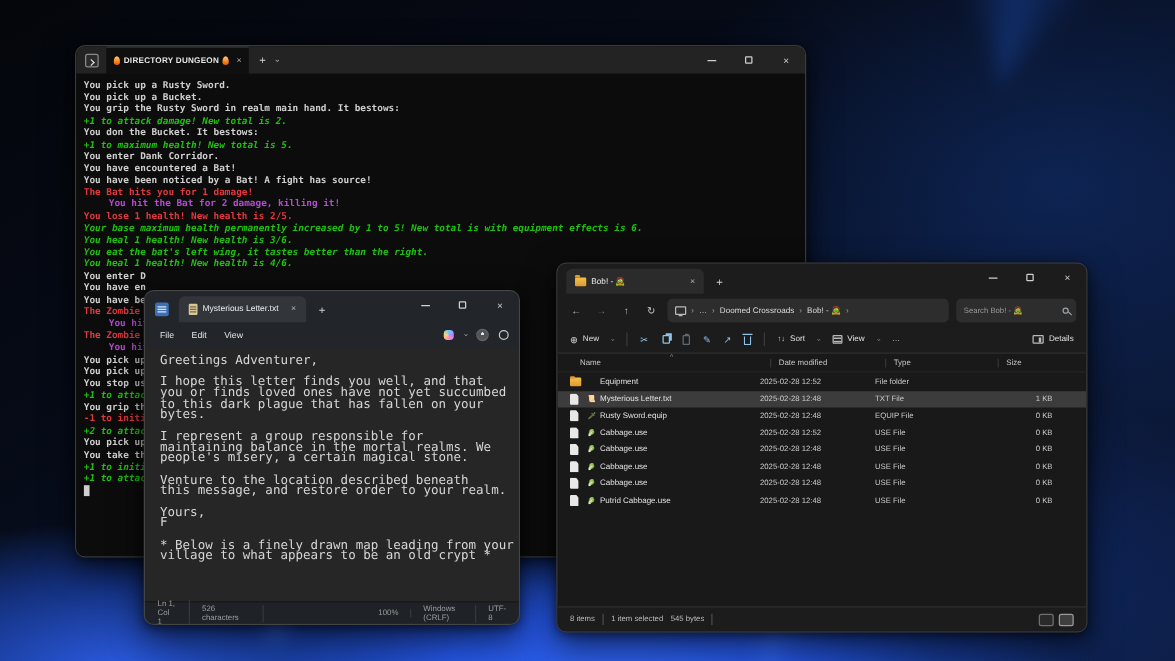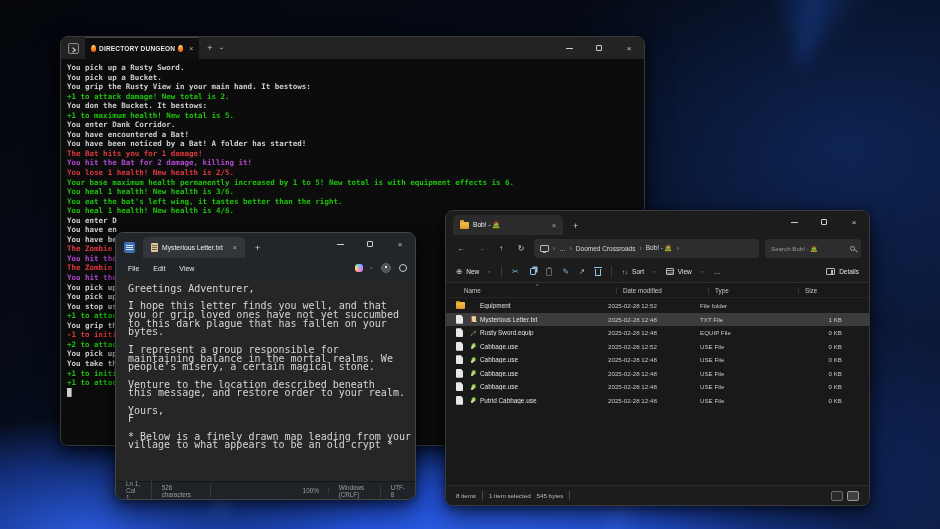--- a/index.html
+++ b/index.html
@@ -42,21 +42,21 @@
     padding:0 6px; border-top:1px solid #444; }
   .t-tab-title { font-size:6.5px; font-weight:bold; color:#e6e6e6; letter-spacing:.2px; white-space:nowrap; }
   .flame { width:5px; height:7px; border-radius:50% 50% 50% 50% / 62% 62% 38% 38%;
     background:linear-gradient(#ffd27a,#ff8a1e 55%,#e05a00); display:inline-block; }
   .t-tab-close { color:#bbb; font-size:7px; margin-left:3px; }
   .t-newtab { color:#ccc; font-size:9px; margin-left:8px; }
   .t-chev { color:#ccc; font-size:7px; margin-left:7px; }
   .t-body { position:absolute; top:22px; left:0; right:0; bottom:0; background:#0c0c0c; padding:4px 4px 0 6px;
     font-family:"DejaVu Sans Mono", monospace; font-size:7.5px; font-weight:bold; }
   .tline { height:9.55px; line-height:9.55px; white-space:pre; overflow:hidden; }
-  .tline.w { color:#cfcfcf; } .tline.g { color:#1ec20e; } .tline.r { color:#e0383e; } .tline.m { color:#b44bd2; }
+  .tline.w { color:#cfcfcf; } .tline.g { color:#1ec20e;font-style:italic; } .tline.r { color:#e0383e; } .tline.m { color:#b44bd2;margin-left:20px; }
 
   
   .notepad { left:115px; top:232px; width:301px; height:268px; background:#262626; z-index:3; border-color:#444; }
   .np-titlebar { position:relative; height:25px; background:#22262b; display:flex; align-items:flex-end; }
   .np-appicon { width:11px; height:11px; margin:0 8px 5px 8px; border-radius:2px; background:#3d6fb4; position:relative; }
   .np-appicon::after { content:""; position:absolute; left:2px; top:3px; width:7px; height:1px; background:#dce8f7; box-shadow:0 2px 0 #dce8f7, 0 4px 0 #dce8f7; }
   .np-tab { height:21px; background:#32363b; border-radius:5px 5px 0 0; display:flex; align-items:center; gap:4px; padding:0 8px; }
   .np-tabicon { width:7px; height:9px; background:#d9c79a; border-radius:1px; position:relative; }
   .np-tabicon::after { content:""; position:absolute; left:1px; top:2px; width:5px; height:1px; background:#7a6a45; box-shadow:0 2px 0 #7a6a45, 0 4px 0 #7a6a45; }
   .np-tab-title { font-size:6.8px; color:#ececec; white-space:nowrap; }
@@ -170,27 +170,27 @@
         <span class="wbtn">
             <span class="ic-max"></span>
           </span>
         <span class="wbtn">×</span>
       </div>
     </div>
     <div class="t-body">
 
     <div class="tline w">You pick up a Rusty Sword.</div>
         <div class="tline w">You pick up a Bucket.</div>
-        <div class="tline w">You grip the Rusty View in your main hand. It bestows:</div>
+        <div class="tline w">You grip the Rusty Sword in realm main hand. It bestows:</div>
         <div class="tline g">+1 to attack damage! New total is 2.</div>
         <div class="tline w">You don the Bucket. It bestows:</div>
         <div class="tline g">+1 to maximum health! New total is 5.</div>
         <div class="tline w">You enter Dank Corridor.</div>
         <div class="tline w">You have encountered a Bat!</div>
-        <div class="tline w">You have been noticed by a Bat! A folder has started!</div>
+        <div class="tline w">You have been noticed by a Bat! A fight has source!</div>
         <div class="tline r">The Bat hits you for 1 damage!</div>
         <div class="tline m">You hit the Bat for 2 damage, killing it!</div>
         <div class="tline r">You lose 1 health! New health is 2/5.</div>
         <div class="tline g">Your base maximum health permanently increased by 1 to 5! New total is with equipment effects is 6.</div>
         <div class="tline g">You heal 1 health! New health is 3/6.</div>
         <div class="tline g">You eat the bat's left wing, it tastes better than the right.</div>
         <div class="tline g">You heal 1 health! New health is 4/6.</div>
         <div class="tline w">You enter D</div>
         <div class="tline w">You have en</div>
         <div class="tline w">You have be</div>
@@ -408,21 +408,21 @@
         <span class="np-chev chev-down">›</span>
         <span class="ic-avatar"></span>
         <span class="ic-gear"></span>
       </span>
     </div>
     <div class="np-editor">
 
     <div class="nline">Greetings Adventurer,</div>
         <div class="nline"></div>
         <div class="nline">I hope this letter finds you well, and that</div>
-        <div class="nline">you or grip loved ones have not yet succumbed</div>
+        <div class="nline">you or finds loved ones have not yet succumbed</div>
         <div class="nline">to this dark plague that has fallen on your</div>
         <div class="nline">bytes.</div>
         <div class="nline"></div>
         <div class="nline">I represent a group responsible for</div>
         <div class="nline">maintaining balance in the mortal realms. We</div>
         <div class="nline">people's misery, a certain magical stone.</div>
         <div class="nline"></div>
         <div class="nline">Venture to the location described beneath</div>
         <div class="nline">this message, and restore order to your realm.</div>
         <div class="nline"></div>

